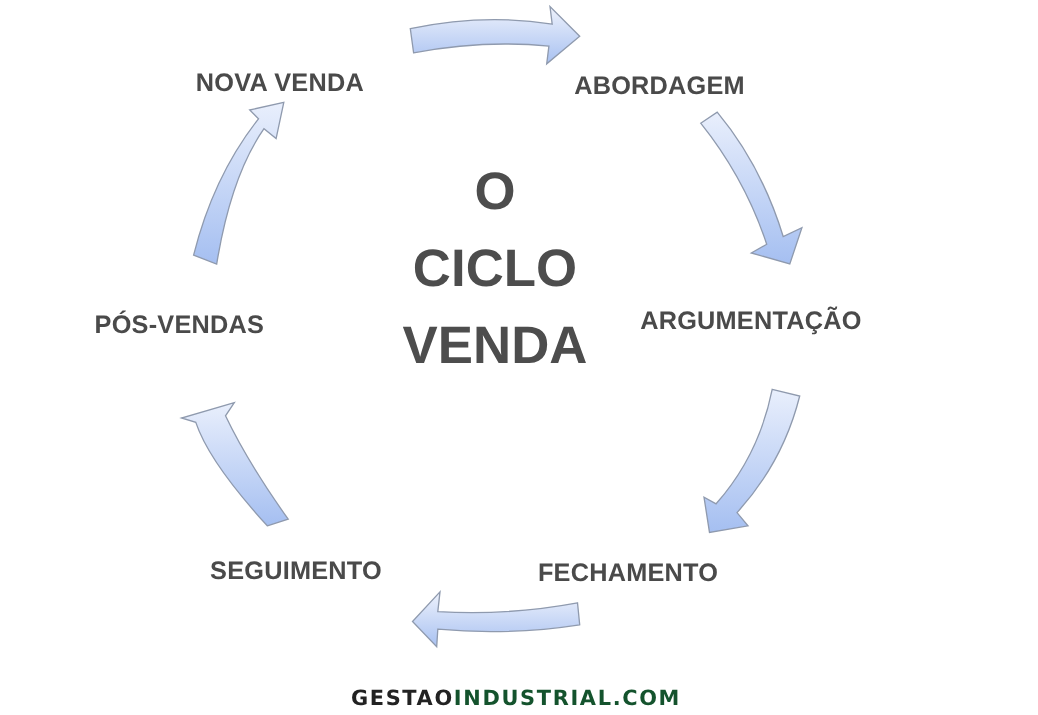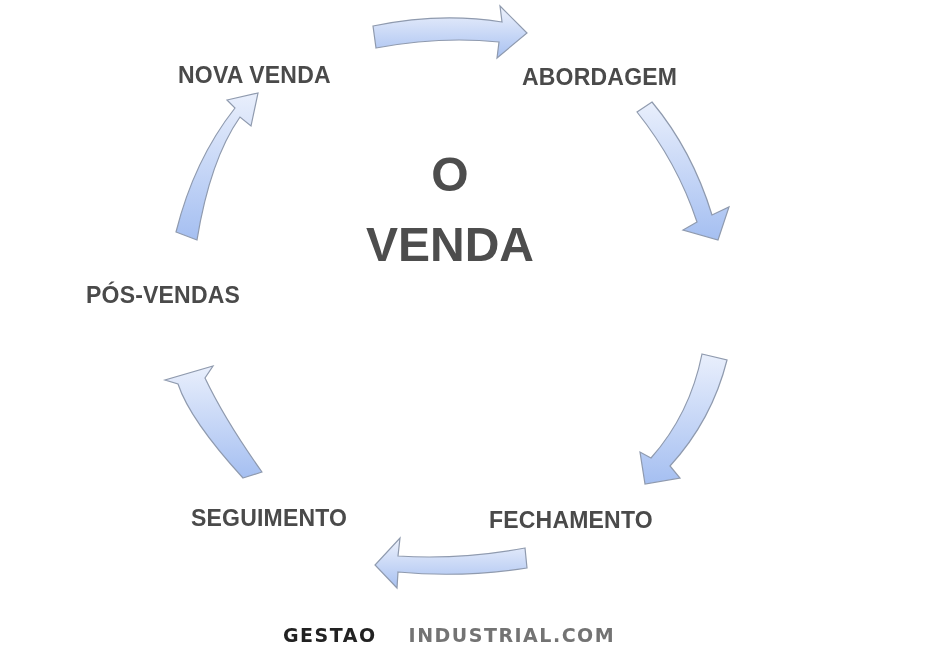--- a/index.html
+++ b/index.html
@@ -12,22 +12,22 @@
     }
     .center {
       position: absolute; left: 340px; top: 140px; width: 220px;
       text-align: center; color: #4d4d4d; font-weight: bold; font-size: 48px; line-height: 70px;
     }
     .center div { display: block; }
     .footer {
       position: absolute; left: 283px; top: 624px; font-weight: bold; font-size: 19px;
       letter-spacing: 1.5px; font-family: "DejaVu Sans", sans-serif;
     }
-    .footer .a { color: #222222; }
-    .footer .b { color: #737373; margin-left: 32px; }
+    .footer .a { color: #222222; margin-left: 36px; }
+    .footer .b { color: #14532d; }
   </style>
 </head>
 <body>
 
 <div class="stage">
 
   <svg class="arrows" viewBox="0 0 944 650">
     <defs>
       <linearGradient id="gH" x1="0" y1="0" x2="0" y2="1">
         <stop offset="0" stop-color="#eef2fc"></stop>
@@ -46,26 +46,28 @@
     <path d="M702,354 L727,360 Q712,420 670,466 L680,478 L645,484 L640,452 L651,458 Q690,414 702,354 Z" fill="url(#gV)" stroke="#8f9aae" stroke-width="1.2"></path>
 
     <path d="M525,548 Q460,560 398,556 L400,538 L375,565 L397,588 L398,572 Q462,578 527,568 Z" fill="url(#gH)" stroke="#8f9aae" stroke-width="1.2"></path>
 
     <path d="M243,478 L262,472 Q225,420 205,378 L213,366 L165,380 L178,384 Q190,420 243,478 Z" fill="url(#gV)" stroke="#8f9aae" stroke-width="1.2"></path>
 
     <path d="M176,232 L197,240 Q210,160 240,117 L251,126 L258,93 L227,100 L235,108 Q194,160 176,232 Z" fill="url(#gV)" stroke="#8f9aae" stroke-width="1.2"></path>
   </svg>
 
   <div class="label" style="left:478px; top:66px;margin-left:44px;">ABORDAGEM</div>
+  <div class="label" style="left:582px; top:280px;">ARGUMENTAÇÃO</div>
   <div class="label" style="left:191px; top:507px;">SEGUIMENTO</div>
   <div class="label" style="left:489px; top:509px;">FECHAMENTO</div>
   <div class="label" style="left:86px; top:284px;text-align:center;">PÓS-VENDAS</div>
   <div class="label" style="left:178px; top:64px;">NOVA VENDA</div>
 
   <div class="center">
     <div>O</div>
+    <div>CICLO</div>
     <div>VENDA</div>
   </div>
 
   <div class="footer">
     <span class="a">GESTAO</span><span class="b">INDUSTRIAL.COM</span>
   </div>
 </div>
 
 </body></html>

